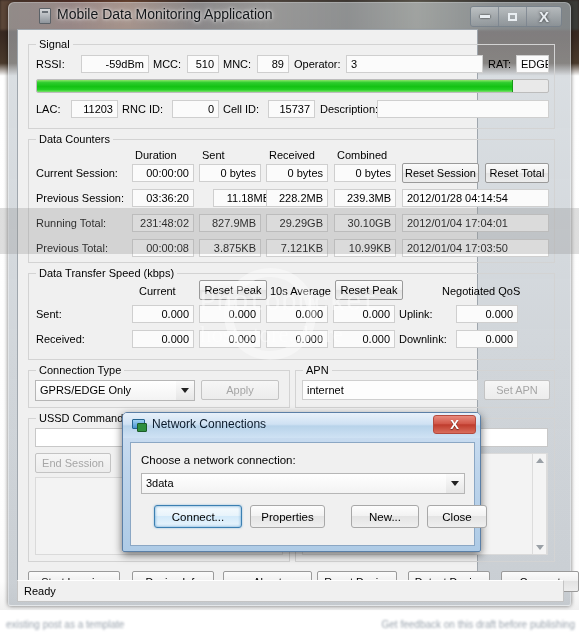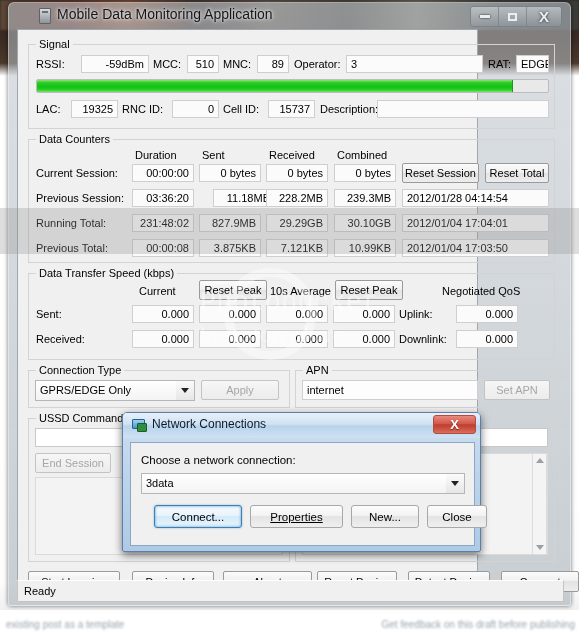--- a/index.html
+++ b/index.html
@@ -195,21 +195,21 @@
         <span class="lbl" style="left:265px;top:13px;">Operator:</span>
         <div class="fld left" style="left:317px;top:10px;width:137px;">3</div>
         <span class="lbl" style="left:459px;top:13px;">RAT:</span>
         <div class="fld left" style="left:487px;top:10px;width:33px;">EDGE</div>
 
         <div class="pbar" style="left:7px;top:34px;width:513px;height:14px;">
           <div class="fill" id="signal-fill" style="width: 93%;"></div>
         </div>
 
         <span class="lbl" style="left:7px;top:58px;">LAC:</span>
-        <div class="fld" style="left:42px;top:55px;width:47px;">19325</div>
+        <div class="fld" style="left:42px;top:55px;width:47px;">11203</div>
         <span class="lbl" style="left:93px;top:58px;">RNC ID:</span>
         <div class="fld" style="left:143px;top:55px;width:47px;">0</div>
         <span class="lbl" style="left:194px;top:58px;">Cell ID:</span>
         <div class="fld" style="left:239px;top:55px;width:47px;">15737</div>
         <span class="lbl" style="left:291px;top:58px;">Description:</span>
         <div class="fld left" style="left:348px;top:55px;width:172px;"></div>
       </div>
 
       <div class="group" style="left:10px;top:109px;width:527px;height:124px;">
         <span class="glabel">Data Counters</span>
@@ -346,19 +346,19 @@
     </div>
     <div class="dbody">
       <span class="dlabel">Choose a network connection:</span>
       <div class="combo dcombo">
         <span>3data</span>
         <span class="arrow">
             <i></i>
           </span>
       </div>
       <div class="dbtn default" style="left:11px;width:88px;">Connect...</div>
-      <div class="dbtn" style="left:107px;width:93px;text-decoration:underline;">Properties</div>
+      <div class="dbtn" style="left:107px;width:75px;">Properties</div>
       <div class="dbtn" style="left:208px;width:68px;">New...</div>
       <div class="dbtn" style="left:284px;width:60px;">Close</div>
     </div>
   </div>
 
 </div>
 
 </body></html>

